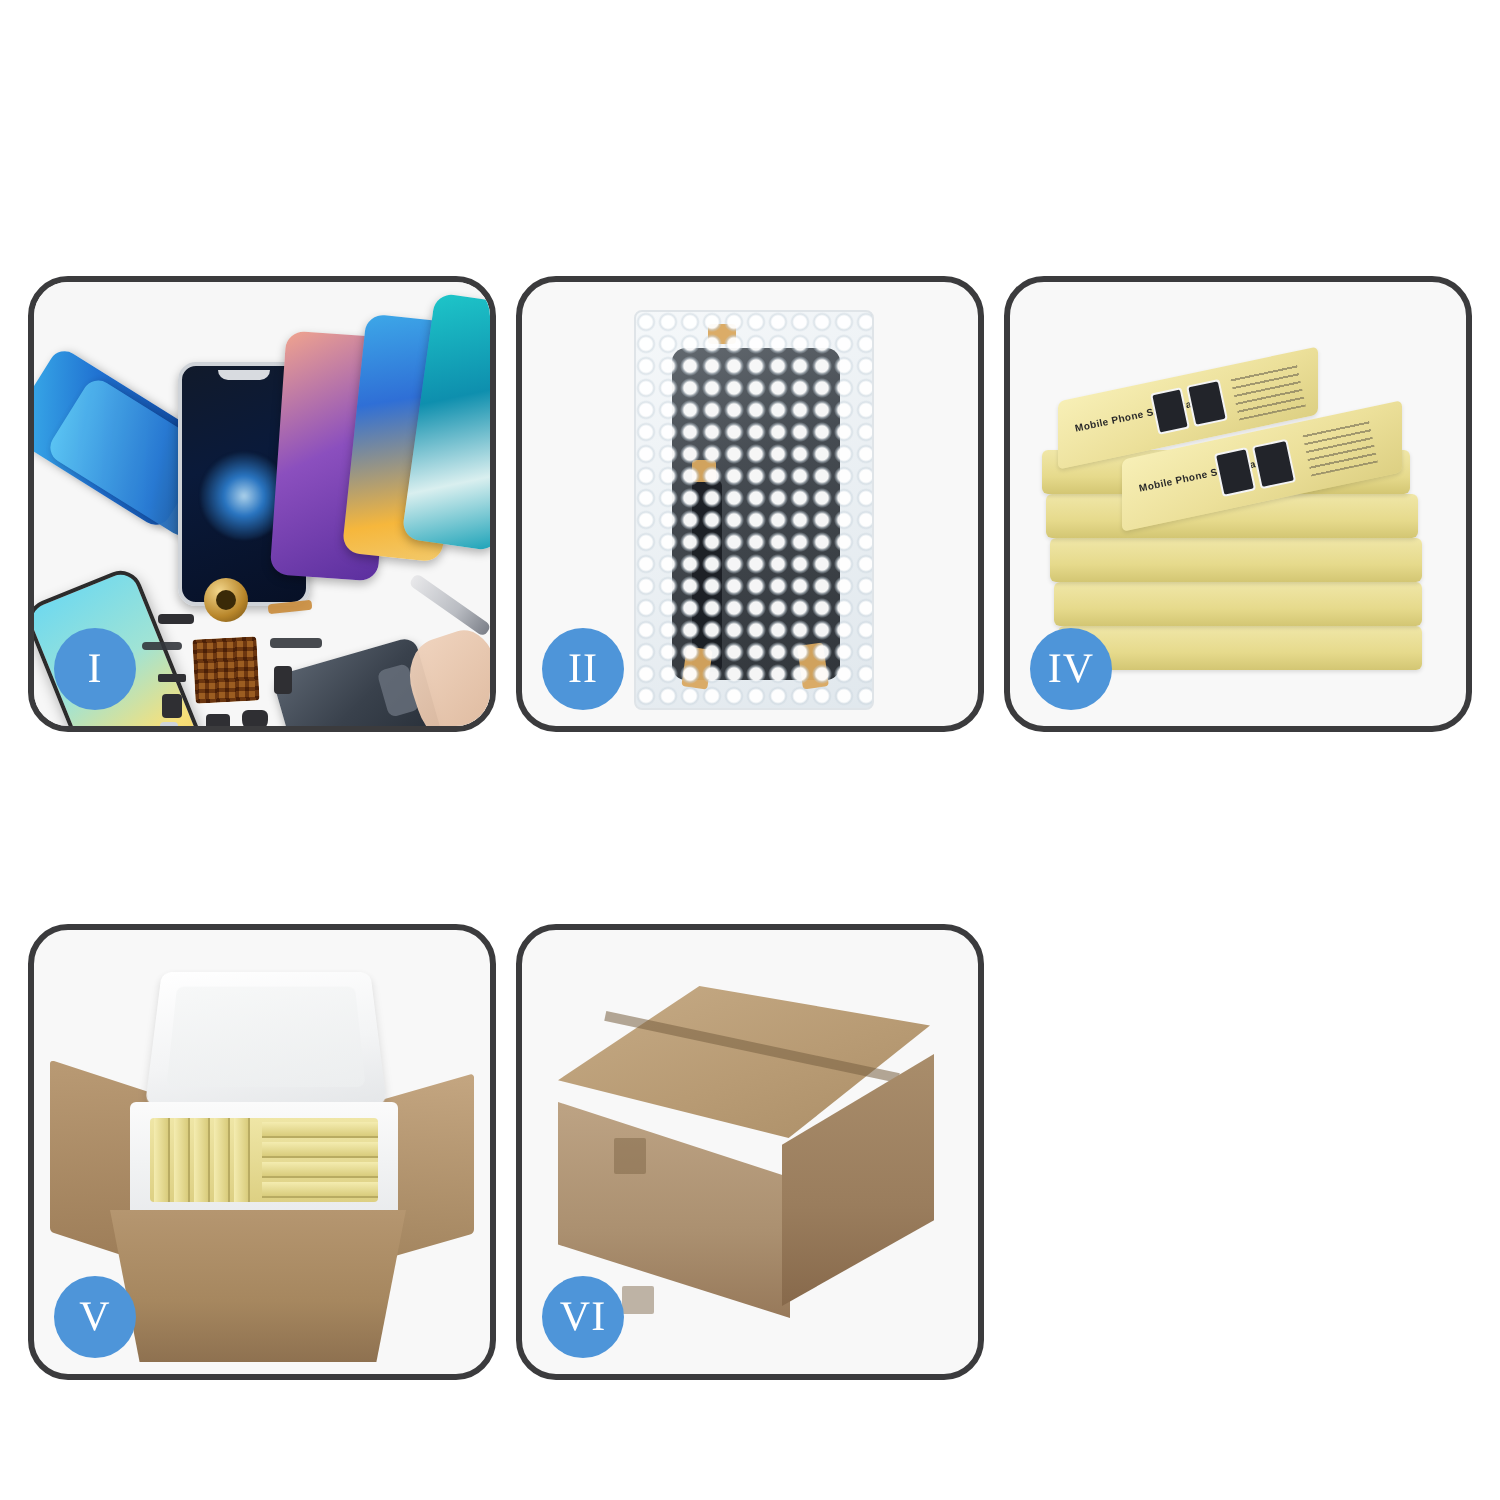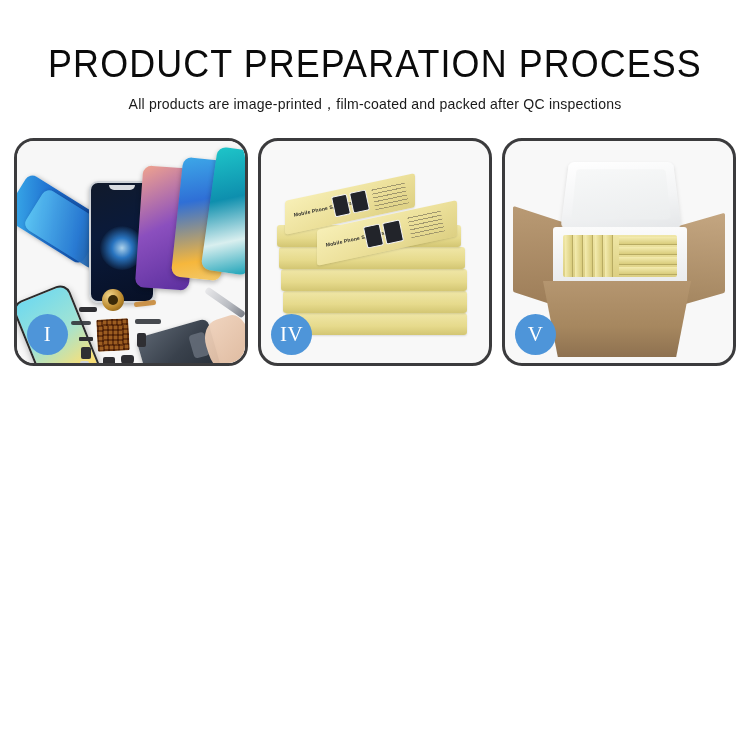--- a/index.html
+++ b/index.html
@@ -275,24 +275,20 @@
     background:linear-gradient(180deg,#a98d6b 0%,#9a7d5d 60%,#87694b 100%);
     clip-path:polygon(0% 36%,100% 0%,100% 66%,0% 100%);
   }
   .p6-tab{position:absolute;background:rgba(120,95,64,.45);border-radius:1px;}
 </style>
 </head>
 <body>
 
 <div class="page">
 
-  <div class="header">
-    <div class="title">PRODUCT PREPARATION PROCESS</div>
-    <div class="subtitle">All products are image-printed，film-coated and packed after QC inspections</div>
-  </div>
 
   <div class="grid">
 
     <div class="panel">
       <div class="stage">
         <div class="p1-bg"></div>
         <div class="scr scr-a"></div>
         <div class="scr scr-a2"></div>
         <div class="scr scr-b">
           <div class="notch"></div>
@@ -314,20 +310,34 @@
         <div class="chip" style="left:63px;top:220px;width:9px;height:16px;border-radius:2px;background:#cfd4da;"></div>
         <div class="flex-c" style="left:117px;top:160px;width:22px;height:5px;transform:rotate(-6deg);"></div>
         <div class="flex-c" style="left:118px;top:178px;width:26px;height:5px;background:#33363c;"></div>
         <div class="flex-c" style="left:54px;top:180px;width:20px;height:4px;background:#33363c;"></div>
         <div class="driver"></div>
         <div class="hand"></div>
       </div>
       <div class="badge">I</div>
     </div>
 
+    <div class="panel">
+      <div class="stage">
+        <div class="p2-bag">
+          <div class="p2-screen"></div>
+          <div class="p2-flex"></div>
+          <div class="p2-tape" style="left:36px;top:6px;width:14px;height:10px;"></div>
+          <div class="p2-tape" style="left:28px;top:74px;width:12px;height:11px;"></div>
+          <div class="p2-tape" style="left:24px;top:168px;width:13px;height:20px;transform:rotate(8deg);"></div>
+          <div class="p2-tape" style="left:82px;top:166px;width:13px;height:22px;transform:rotate(-8deg);"></div>
+          <div class="p2-bubbles"></div>
+        </div>
+      </div>
+      <div class="badge">II</div>
+    </div>
 
 
     <div class="panel">
       <div class="stage">
         <div class="p4-wrap">
 
           <div class="bx" style="left:16px;top:150px;width:182px;height:22px;"></div>
           <div class="bx" style="left:14px;top:128px;width:184px;height:22px;"></div>
           <div class="bx" style="left:12px;top:106px;width:186px;height:22px;"></div>
           <div class="bx" style="left:10px;top:84px;width:186px;height:22px;"></div>
@@ -364,15 +374,26 @@
           <div class="p5-slabH" style="top:2px;"></div>
           <div class="p5-slabH" style="top:12px;"></div>
           <div class="p5-slabH" style="top:22px;"></div>
           <div class="p5-slabH" style="top:32px;"></div>
         </div>
         <div class="p5-body"></div>
       </div>
       <div class="badge">V</div>
     </div>
 
+    <div class="panel">
+      <div class="stage">
+        <div class="p6-top"></div>
+        <div class="p6-seam"></div>
+        <div class="p6-left"></div>
+        <div class="p6-right"></div>
+        <div class="p6-tab" style="left:46px;top:104px;width:16px;height:18px;"></div>
+        <div class="p6-tab" style="left:50px;top:178px;width:16px;height:14px;"></div>
+      </div>
+      <div class="badge">VI</div>
+    </div>
 
   </div>
 </div>
 
 </body></html>

